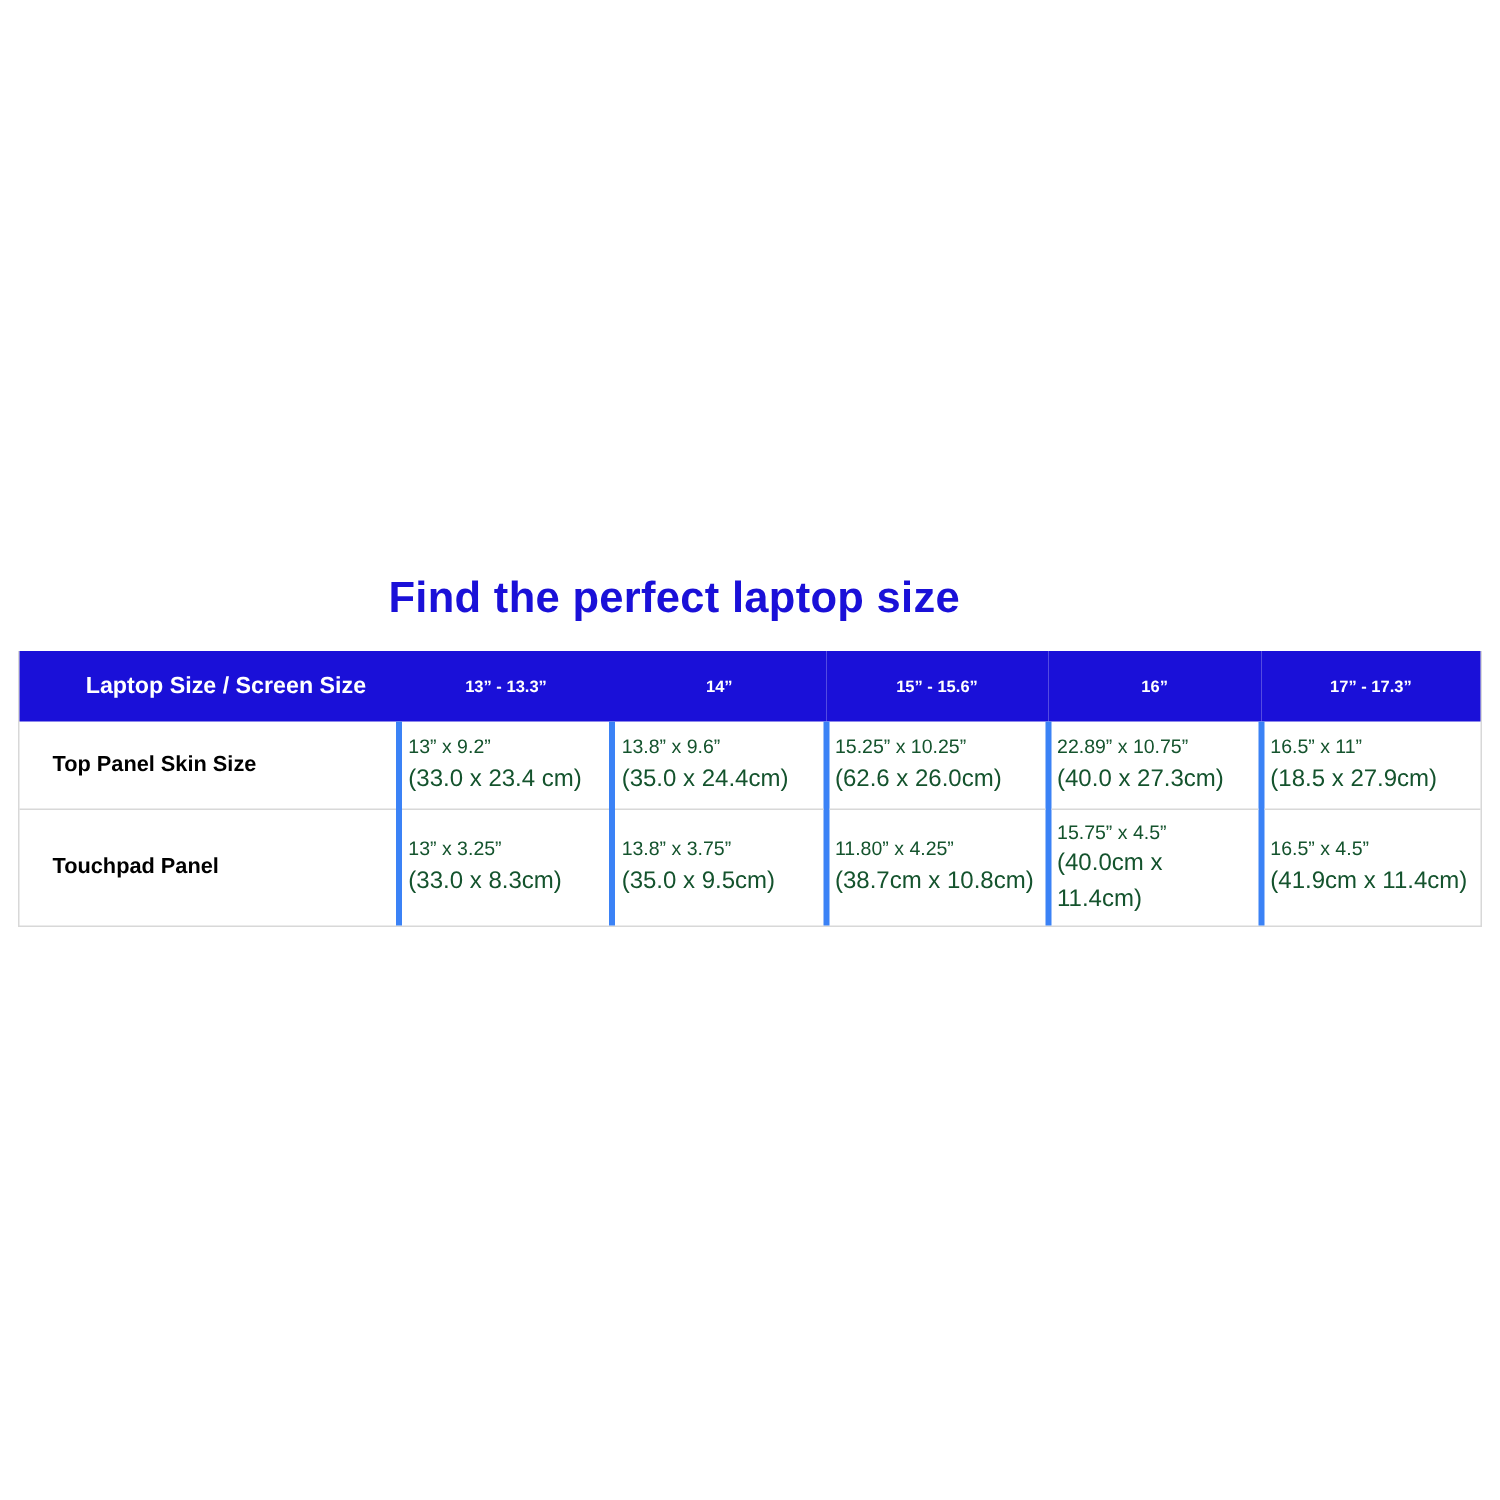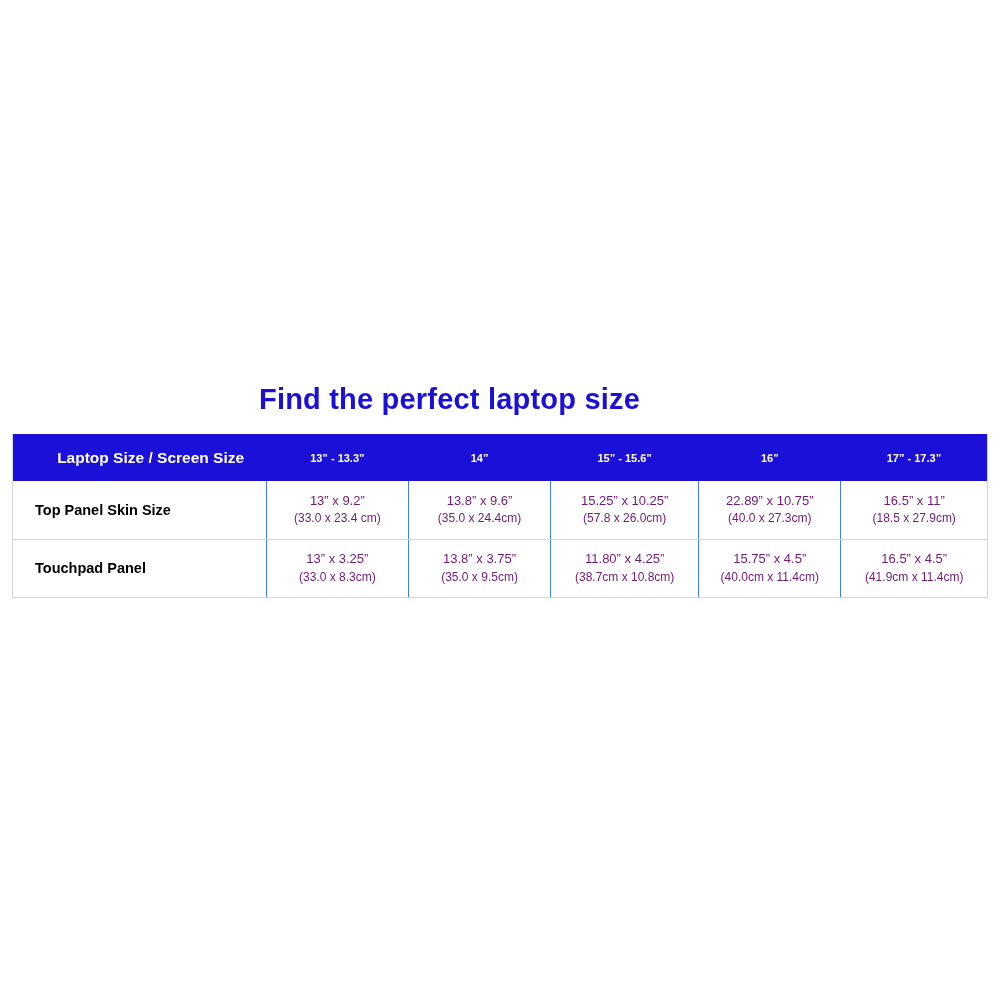--- a/index.html
+++ b/index.html
@@ -61,46 +61,46 @@
   table.size-table thead th.first-col {
     text-align: center;
     padding-left: 22px;
     font-size: 15.5px;
   }
   table.size-table thead th.size-col {
     text-align: center;
   }
   table.size-table tbody td {
     font-size: 13px;
-    color: #701a75;
+    color: #14532d;
     height: 58px;
     vertical-align: middle;
-    text-align: center;
+    text-align: left;
     padding: 6px 4px;
-    border-left: 1px solid #3b82f6;
+    border-left: 4px solid #3b82f6;
     box-sizing: border-box;
   }
   table.size-table tbody tr.row-top td {
     border-bottom: 1px solid #d8d8d8;
   }
   table.size-table tbody td.row-label {
     text-align: left;
     padding-left: 22px;
     font-size: 14.5px;
     font-weight: bold;
     color: #000000;
     border-left: none;
     margin-top: 14px;
   }
   .cell-line {
     display: block;
     line-height: 1.45;
   }
   .cell-line.sub {
-    font-size: 12px;
+    font-size: 16px;
   }
   col.c0 { width: 26%; }
   col.c1 { width: 14.6%; }
   col.c2 { width: 14.6%; }
   col.c3 { width: 15.2%; }
   col.c4 { width: 14.6%; }
   col.c5 { width: 15.0%; }
 </style>
 </head>
 <body>
@@ -135,21 +135,21 @@
           <td>
             <span class="cell-line">13” x 9.2”</span>
             <span class="cell-line sub">(33.0 x 23.4 cm)</span>
           </td>
           <td>
             <span class="cell-line">13.8” x 9.6”</span>
             <span class="cell-line sub">(35.0 x 24.4cm)</span>
           </td>
           <td>
             <span class="cell-line">15.25” x 10.25”</span>
-            <span class="cell-line sub">(57.8 x 26.0cm)</span>
+            <span class="cell-line sub">(62.6 x 26.0cm)</span>
           </td>
           <td>
             <span class="cell-line">22.89” x 10.75”</span>
             <span class="cell-line sub">(40.0 x 27.3cm)</span>
           </td>
           <td>
             <span class="cell-line">16.5” x 11”</span>
             <span class="cell-line sub">(18.5 x 27.9cm)</span>
           </td>
         </tr>

